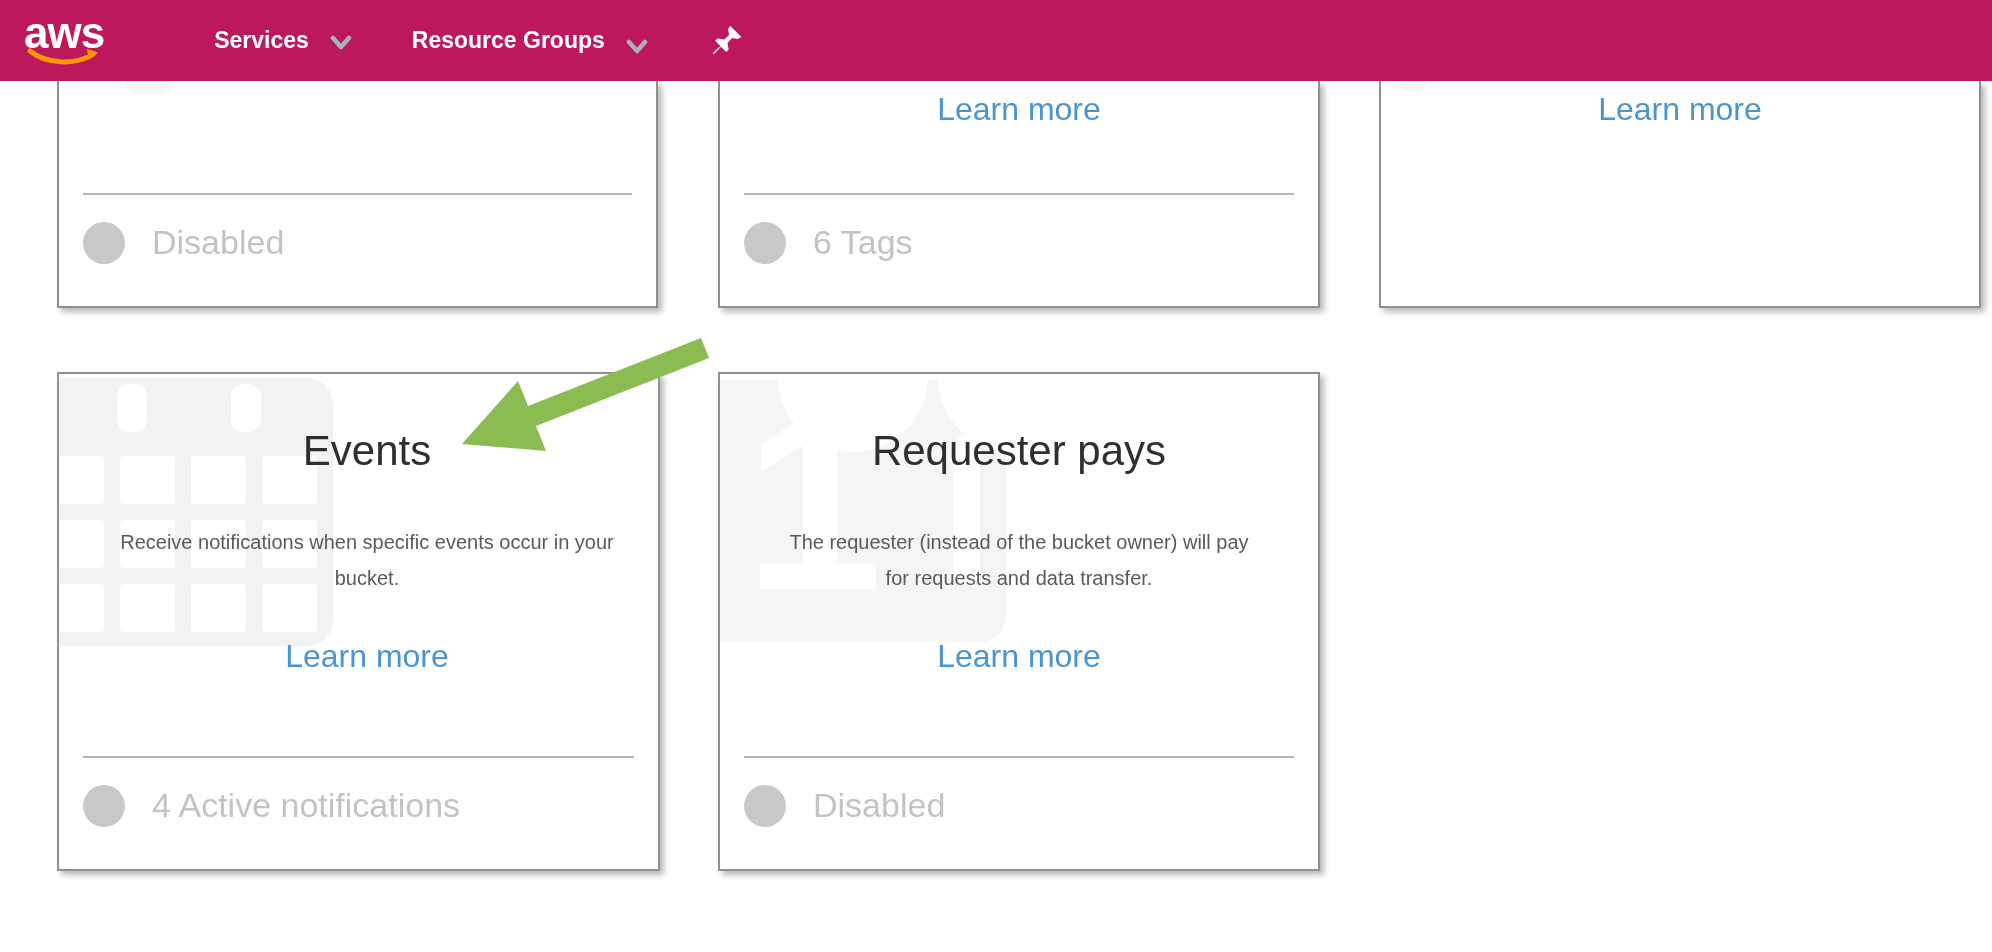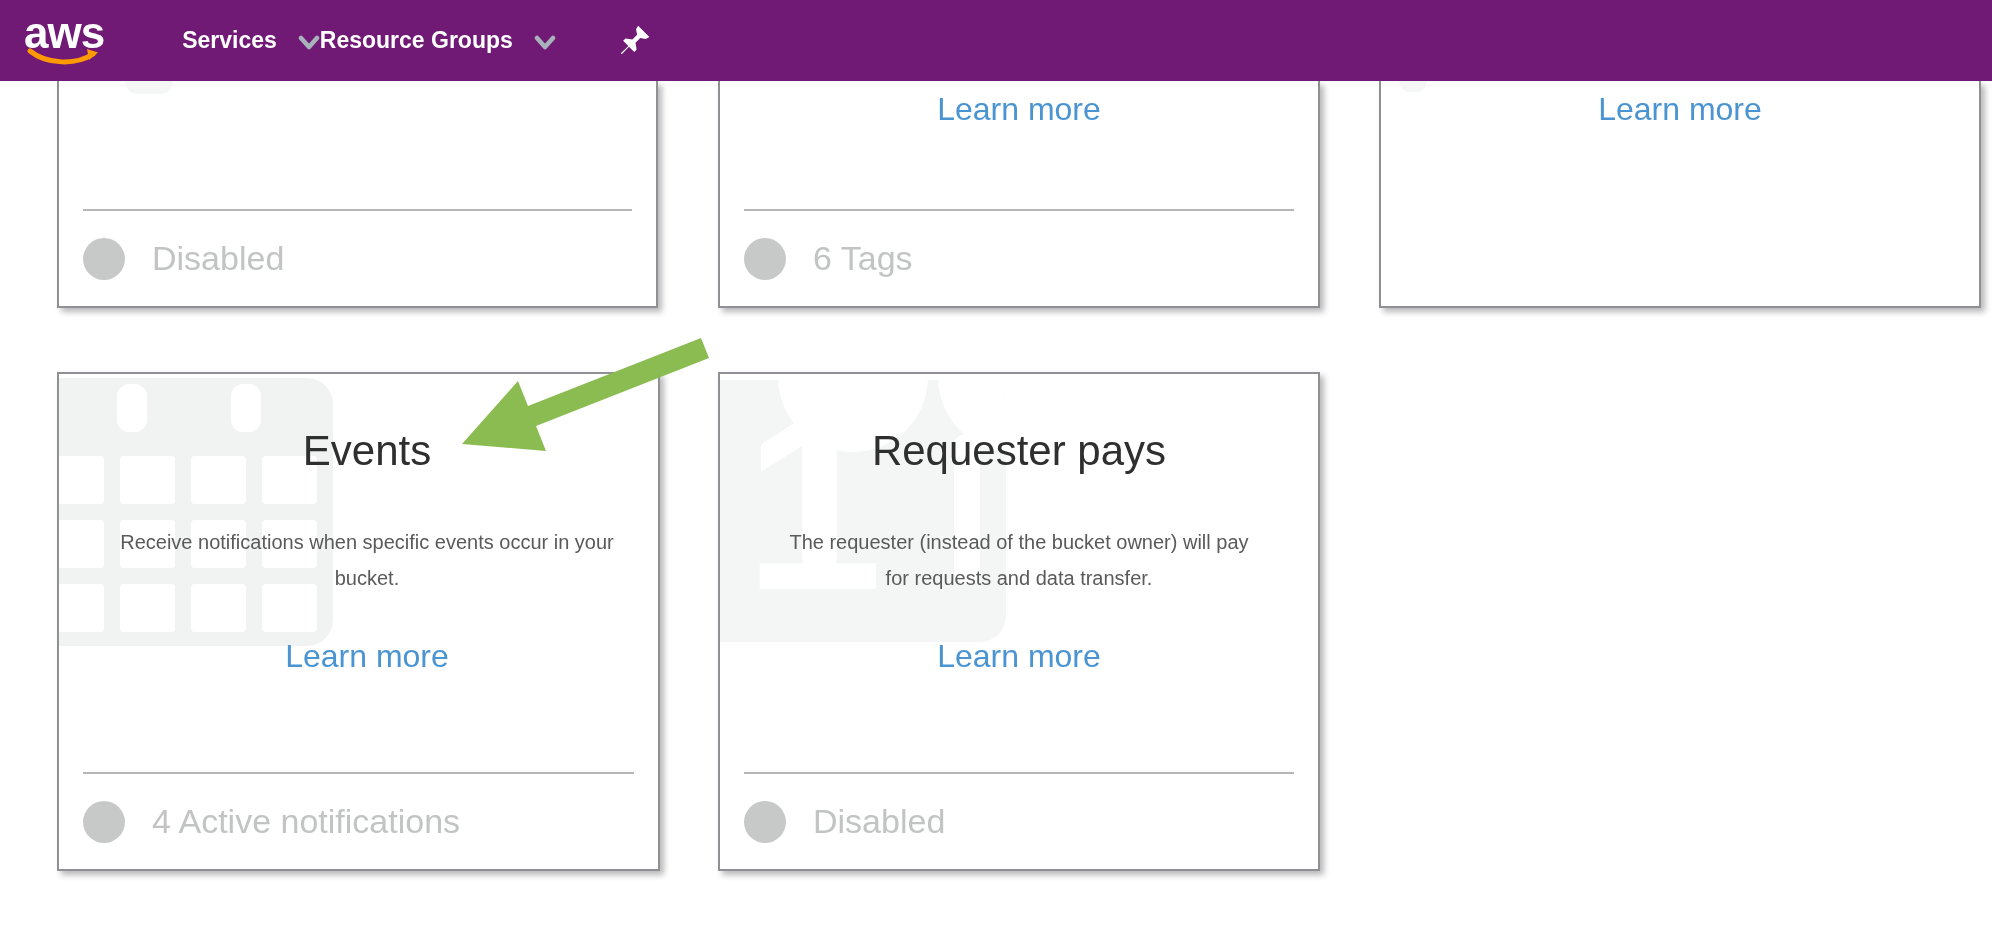--- a/index.html
+++ b/index.html
@@ -8,40 +8,40 @@
     background:#ffffff;
     font-family:"Liberation Sans", sans-serif;
     position:relative;
     overflow:hidden;
   }
   .screen{position:absolute;inset:0;}
 
   
   .navbar{
     position:absolute;left:0;top:0;width:1992px;height:81px;
-    background:#701a75;
+    background:#be185d;
     display:flex;align-items:center;
     z-index:20;
   }
   .logo{
     margin-left:24px;
     display:flex;flex-direction:column;align-items:center;
     cursor:pointer;
   }
   .logo-text{
     color:#ffffff;font-size:44px;font-weight:700;line-height:0.92;
     letter-spacing:-1px;
   }
   .logo-smile{margin-top:-6px;}
   .nav-item{
     color:#ffffff;font-size:23px;font-weight:700;
     display:flex;align-items:center;cursor:pointer;
   }
-  .nav-services{margin-left:78px;}
-  .nav-rg{}
+  .nav-services{margin-left:110px;}
+  .nav-rg{margin-left:60px;align-items:flex-end;}
   .chev{margin-left:21px;margin-top:4px;}
   .pin{margin-left:64px;margin-top:2px;cursor:pointer;}
 
   
   .card{
     position:absolute;
     background:#ffffff;
     border:2px solid #8e9093;
     box-shadow:4px 4px 6px rgba(0,0,0,0.28);
     box-sizing:border-box;
@@ -55,21 +55,21 @@
   #bc1{left:57px;width:603px;padding-left:17px;}
   #bc2{left:718px;width:602px;}
 
   .top-learn{position:relative;z-index:2;text-align:center;padding-top:10px;}
   .learn{
     color:#4b94d2;font-size:32px;text-decoration:none;cursor:pointer;
     display:inline-block;
   }
 
   .status{
-    position:absolute;left:24px;right:24px;bottom:0;height:95px;
+    position:absolute;left:24px;right:24px;bottom:16px;height:95px;
     border-top:2px solid #b5b7b7;
     display:flex;align-items:center;
     background:transparent;z-index:2;
   }
   .dot{
     width:42px;height:42px;border-radius:50%;
     background:#c7c9c9;margin-right:27px;flex:none;
   }
   .status-text{font-size:34px;color:#c2c4c4;white-space:nowrap;}
 

